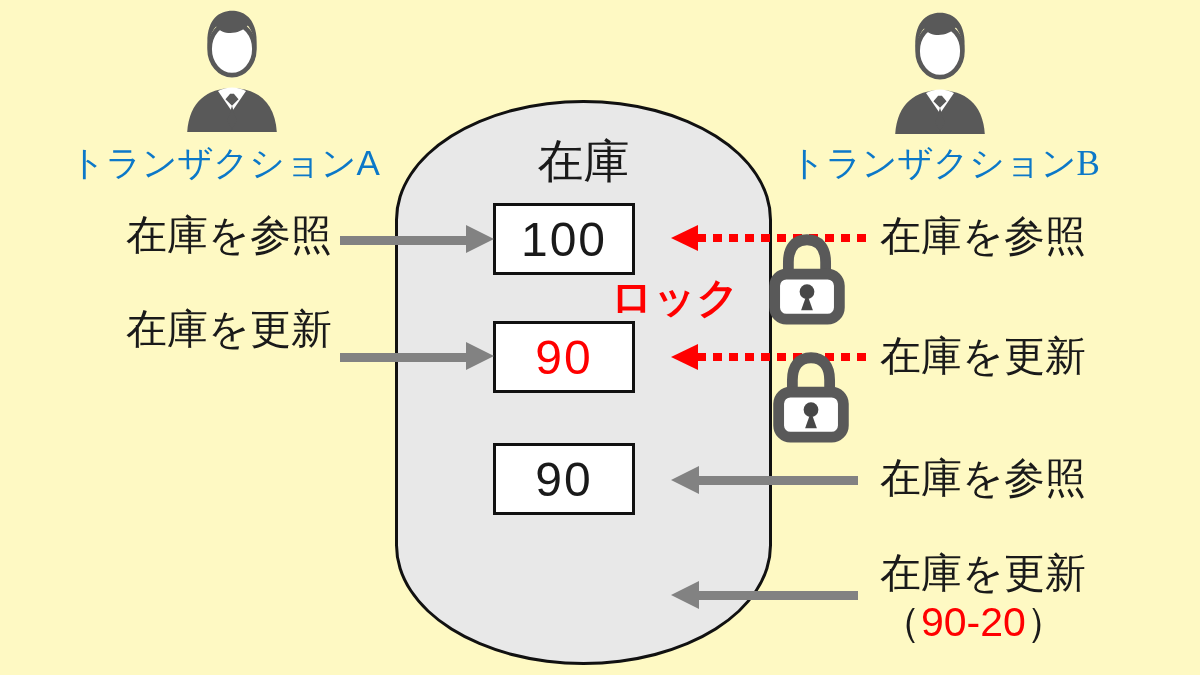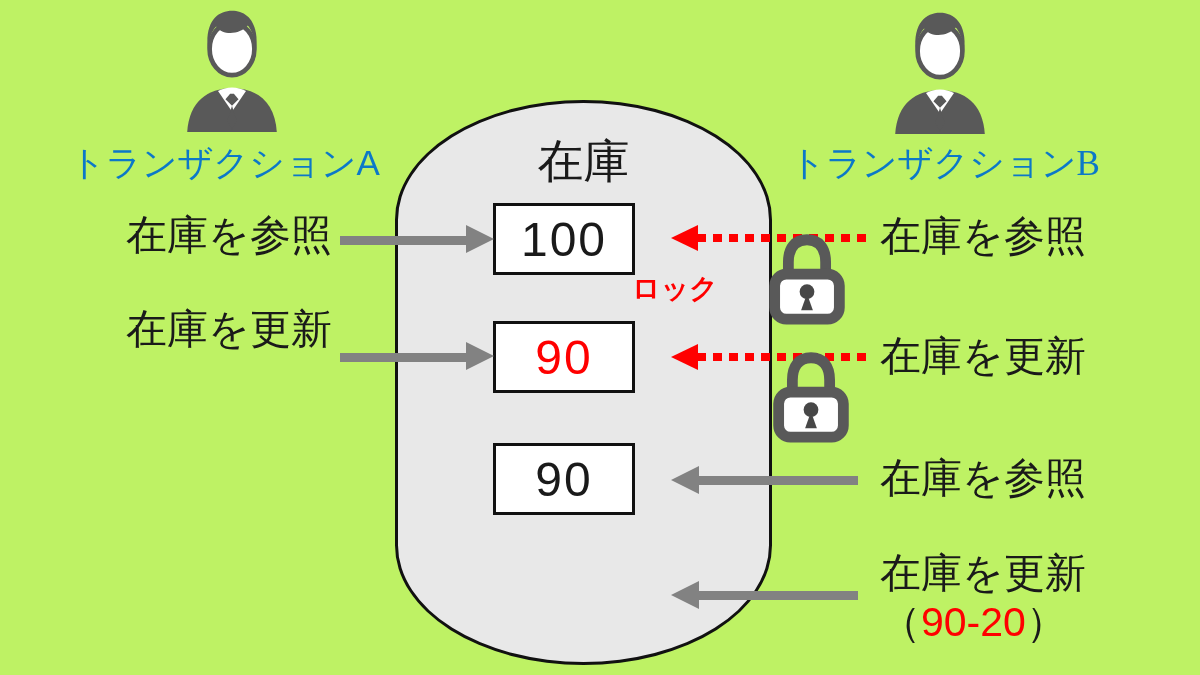--- a/index.html
+++ b/index.html
@@ -1,17 +1,17 @@
 <!DOCTYPE html>
 <html><head>
 <meta charset="utf-8">
 <style>
   html,body{margin:0;padding:0;background:#ffffff;}
   .stage{
-    position:relative;width:1200px;height:675px;overflow:hidden;background:#bef264;
+    position:relative;width:1200px;height:675px;overflow:hidden;background:#fef9c3;
     font-family:"Liberation Sans","DejaVu Sans",sans-serif;color:#1a1a1a;
   }
   .abs{position:absolute;}
   
   .cylinder{
     left:395px;top:100px;width:377px;height:565px;
     background:#E8E8E8;border:3px solid #111;
     border-radius:189px / 120px;box-sizing:border-box;z-index:1;
   }
   .db-title{left:395px;top:131px;width:377px;text-align:center;font-size:46px;z-index:6;}
@@ -22,21 +22,21 @@
     font-size:48px;letter-spacing:2px;z-index:3;
   }
   .r1{top:203px}.r2{top:321px}.r3{top:443px}.r4{top:558px}
   
   .txn-label{top:140px;width:370px;text-align:center;font-size:35px;color:#0C78C8;z-index:6;}
   .step{font-size:41px;line-height:48px;z-index:6;}
   .left-col{left:40px;width:292px;text-align:right;}
   .right-col{left:880px;width:300px;text-align:left;}
   .calc-line{font-size:41px;line-height:50px;}
   .red{color:#FF0000;}
-  .lock-label{left:605px;top:270px;width:140px;text-align:center;font-size:28px;font-weight:bold;color:#FF0000;z-index:6;}
+  .lock-label{left:605px;top:270px;width:140px;text-align:center;font-size:42px;font-weight:bold;color:#FF0000;z-index:6;}
   
   .shaft-gray{height:9px;background:#828282;z-index:4;}
   .shaft-red{height:8px;background:repeating-linear-gradient(90deg,#FF0000 0 9px,transparent 9px 16px);z-index:4;}
   .head-right{width:0;height:0;border-left:28px solid #828282;border-top:14px solid transparent;border-bottom:14px solid transparent;z-index:4;}
   .head-left-gray{width:0;height:0;border-right:28px solid #828282;border-top:14px solid transparent;border-bottom:14px solid transparent;z-index:4;}
   .head-left-red{width:0;height:0;border-right:27px solid #FF0000;border-top:13px solid transparent;border-bottom:13px solid transparent;z-index:4;}
   .icon{z-index:5;}
 </style>
 </head>
 <body>

